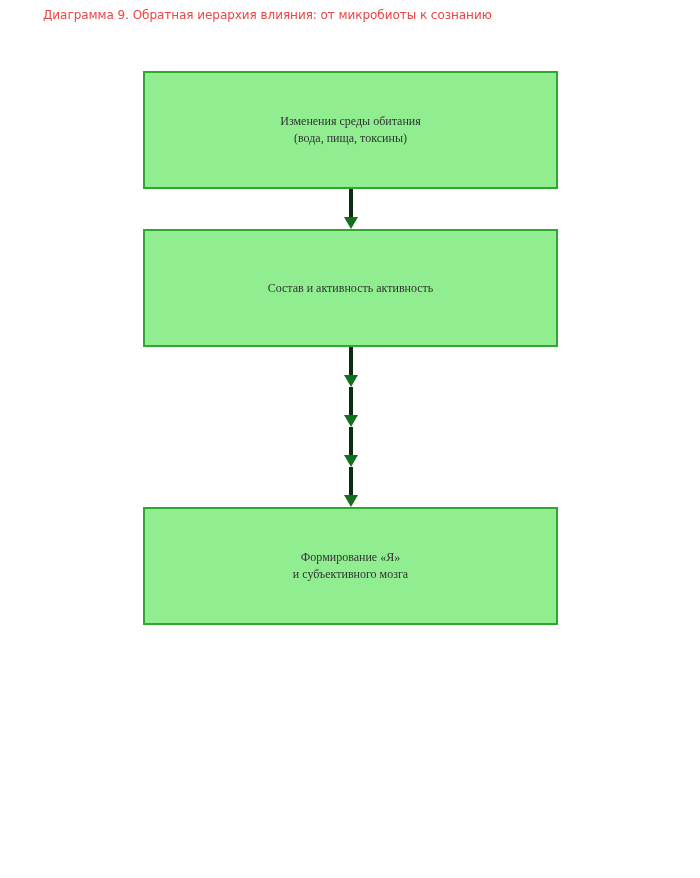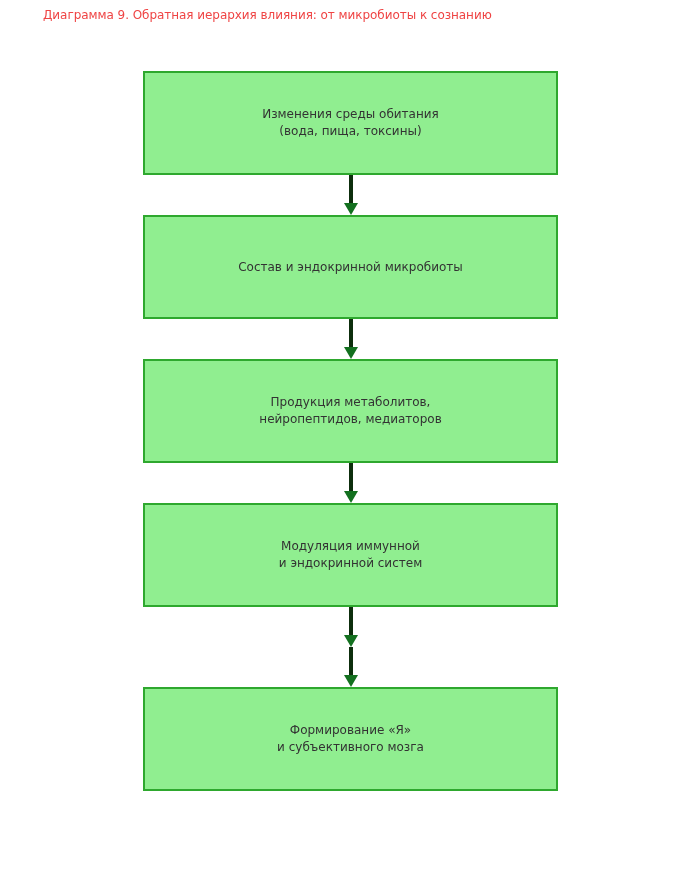--- a/index.html
+++ b/index.html
@@ -32,27 +32,28 @@
     position: absolute;
     left: 143px;
     top: 71px;
     width: 415px;
   }
 
   .node {
     position: relative;
     box-sizing: border-box;
     width: 415px;
-    height: 104px;
+    height: 118px;
     background: #90ee90;
     border: 2px solid #2ea82e;
     display: flex;
     align-items: center;
     justify-content: center;
     text-align: center;
+    font-family: Liberation Serif, serif;
   }
 
   .node-label {
     font-size: 12px;
     line-height: 17px;
     color: #333333;
     white-space: pre-line;
     padding: 0 10px;
   }
 
@@ -95,42 +96,34 @@
     <div class="node-label">Изменения среды обитания
 (вода, пища, токсины)</div>
   </div>
 
   <div class="connector">
     <div class="stem"></div>
     <div class="head"></div>
   </div>
 
   <div class="node">
-    <div class="node-label">Состав и эндокринной микробиоты</div>
+    <div class="node-label">Состав и активность активность</div>
   </div>
 
   <div class="connector">
     <div class="stem"></div>
     <div class="head"></div>
   </div>
 
-  <div class="node">
-    <div class="node-label">Продукция метаболитов,
-нейропептидов, медиаторов</div>
-  </div>
 
   <div class="connector">
     <div class="stem"></div>
     <div class="head"></div>
   </div>
 
-  <div class="node">
-    <div class="node-label">Модуляция иммунной
-и эндокринной систем</div>
-  </div>
 
   <div class="connector">
     <div class="stem"></div>
     <div class="head"></div>
   </div>
 
 
   <div class="connector">
     <div class="stem"></div>
     <div class="head"></div>

